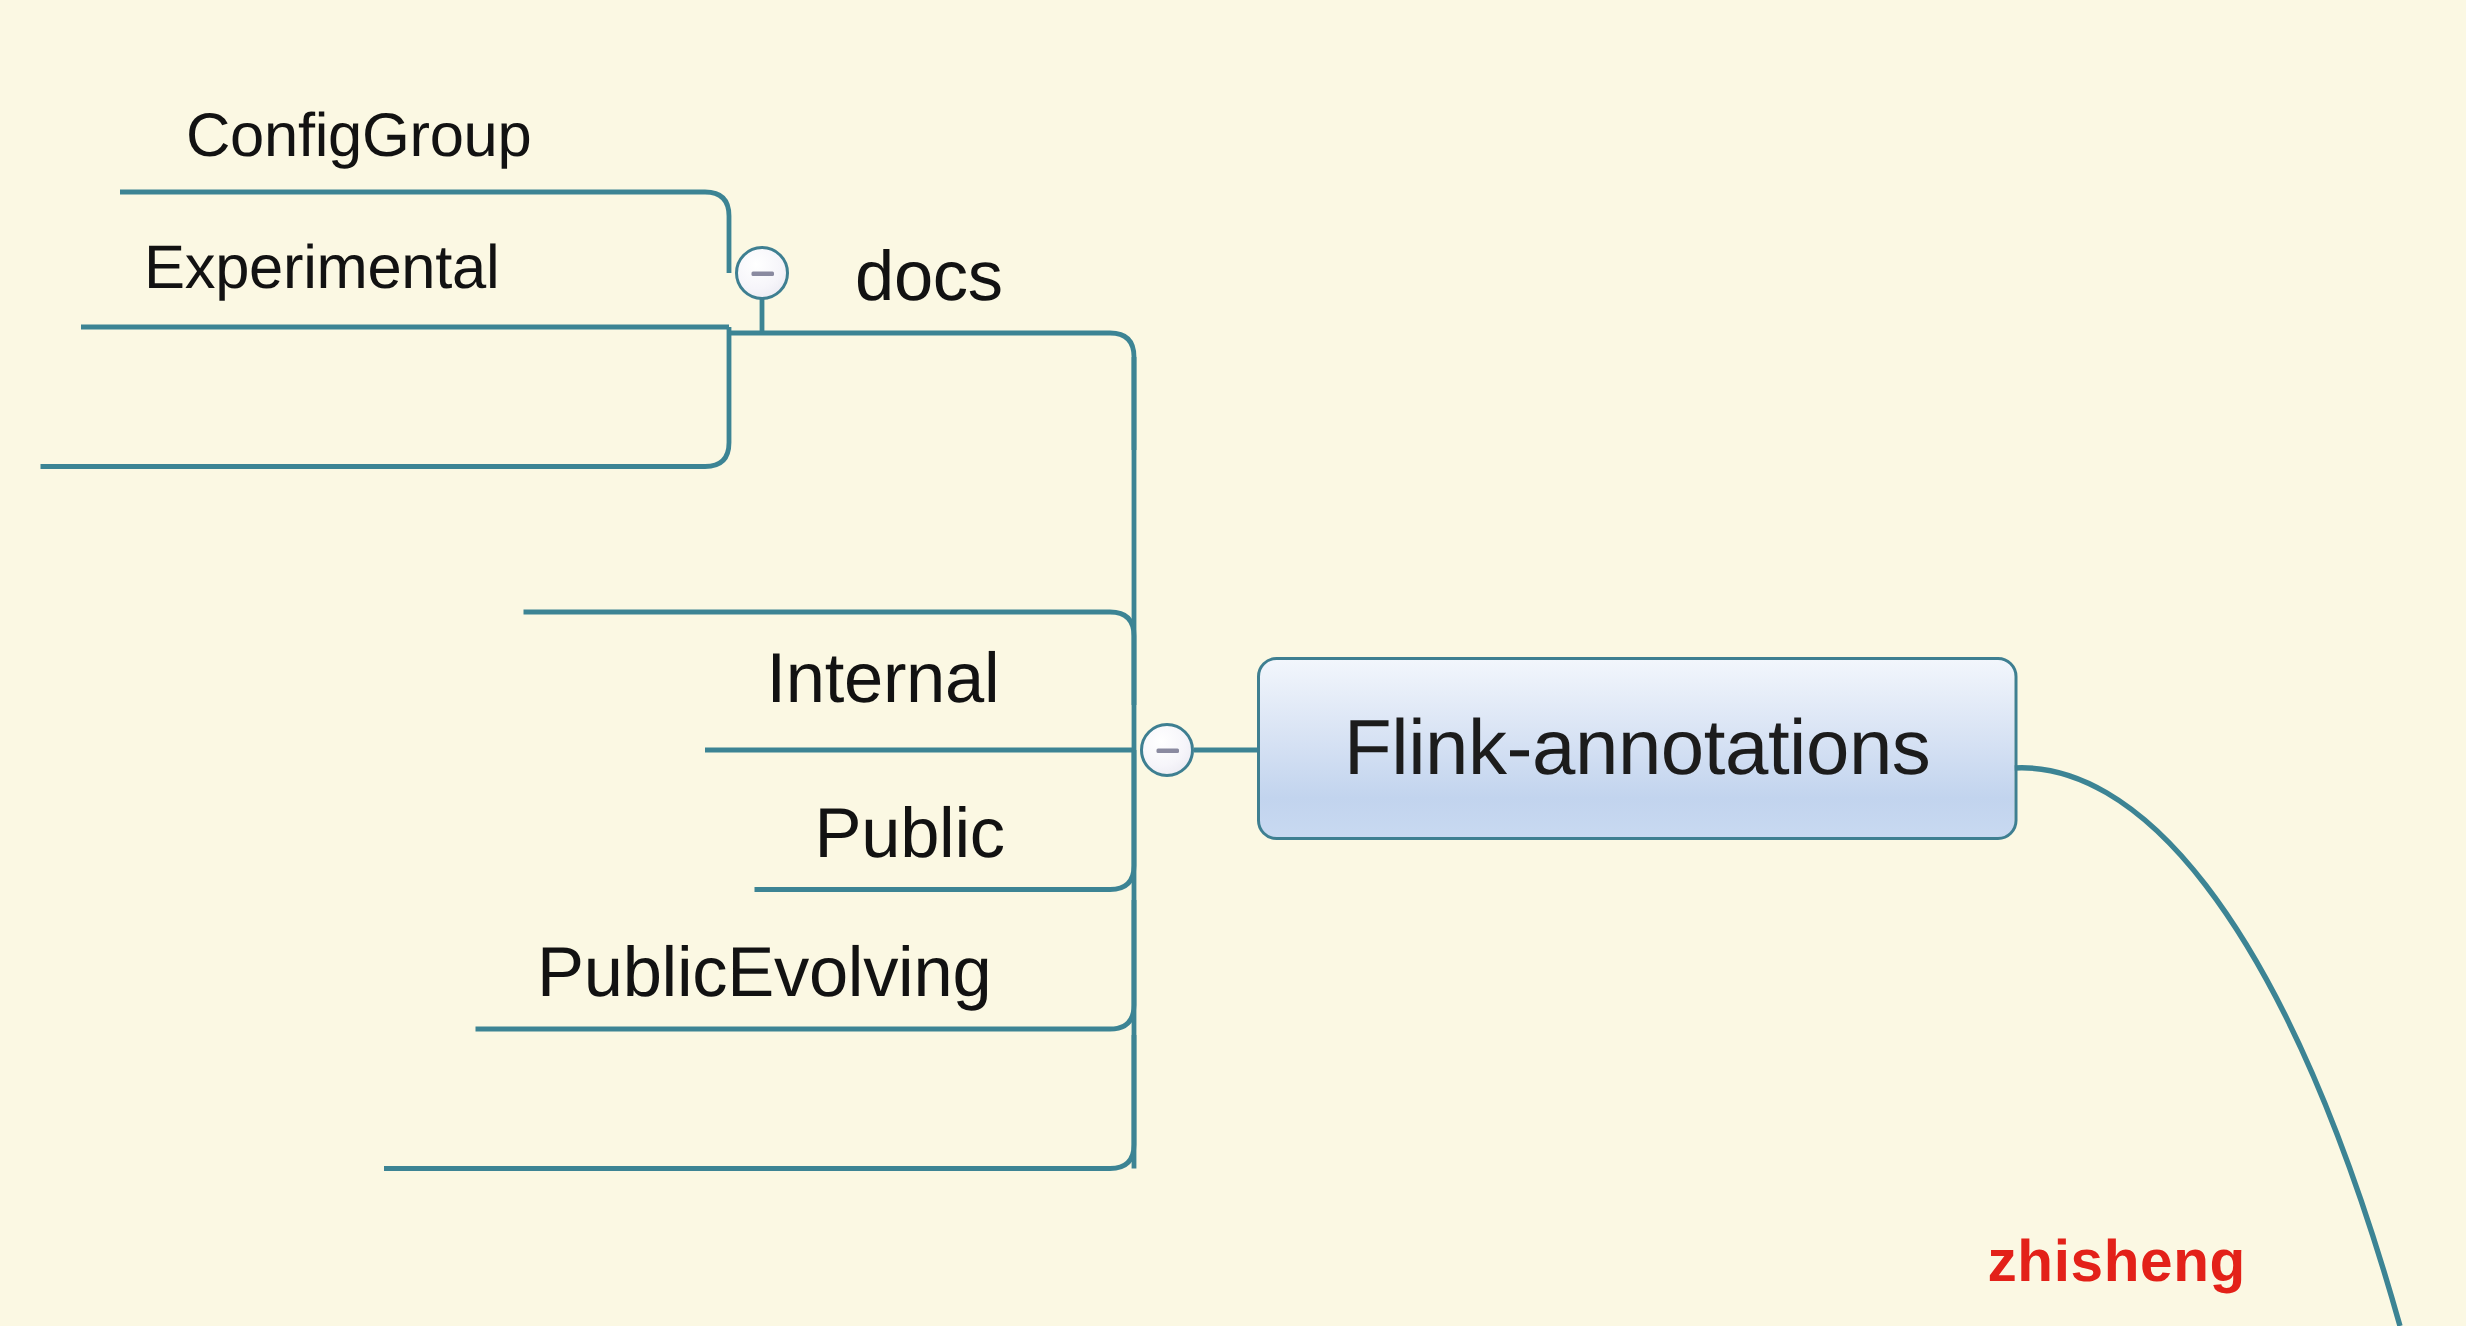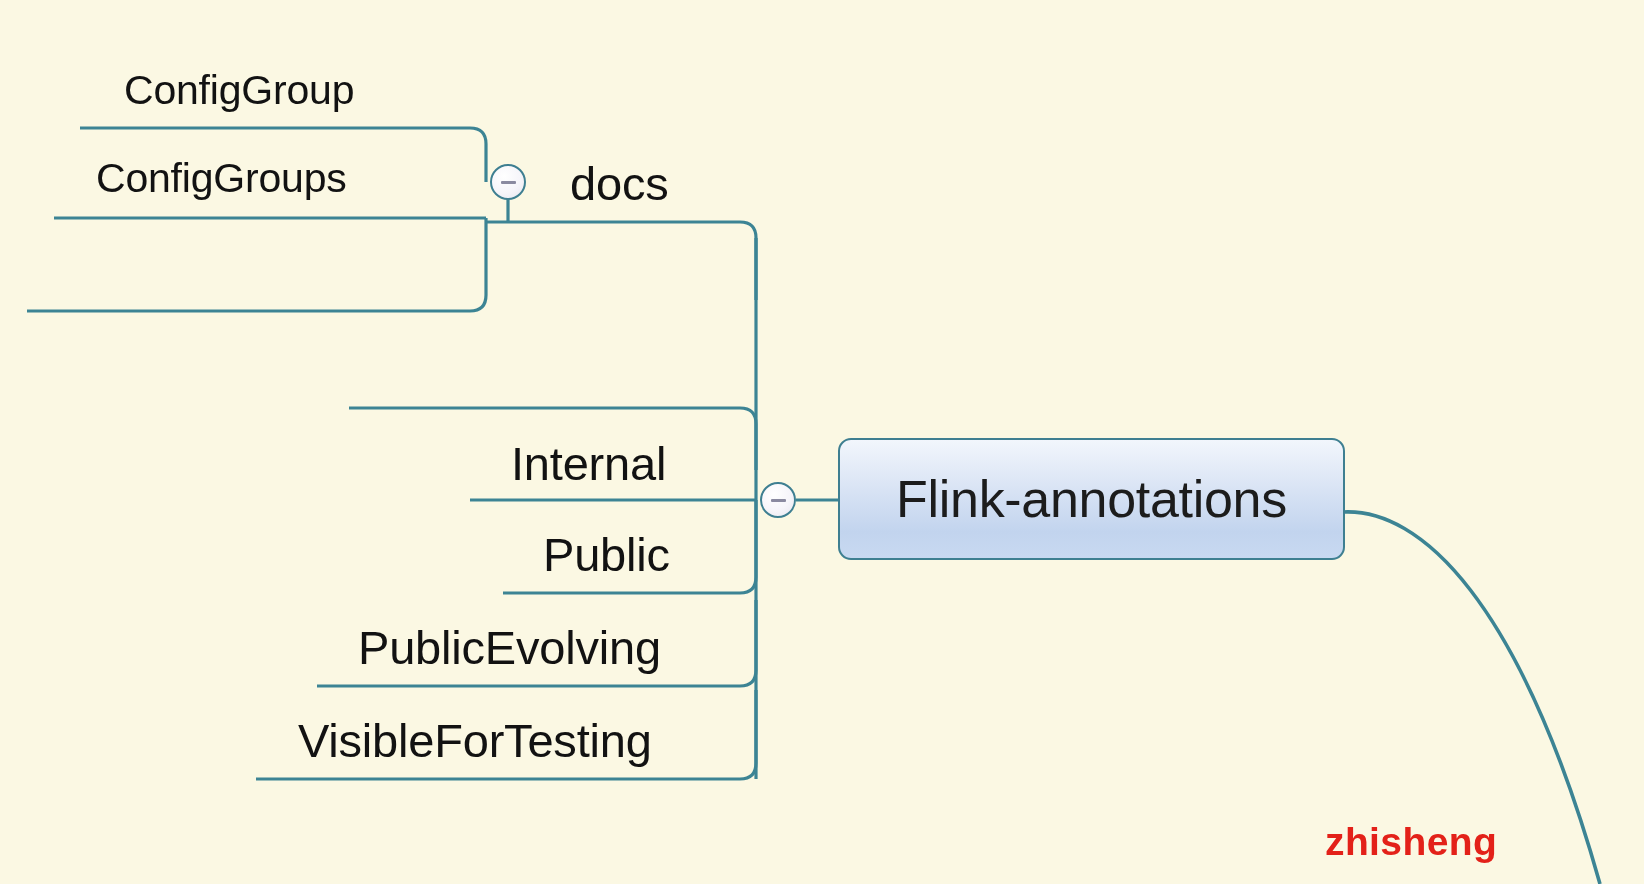--- a/index.html
+++ b/index.html
@@ -111,33 +111,32 @@
       <path d="M 756 500 L 756 779" stroke-width="3.2"></path>
 
       <path d="M 796 500 L 838 500" stroke-width="3.2"></path>
 
       <path d="M 1343 512 C 1420 508 1520 600 1600 884" stroke-width="3.6"></path>
     </g>
   </svg>
 
   <div class="node-label leaf-label" style="left:124px; top:70px;">ConfigGroup</div>
 
-  <div class="node-label leaf-label" style="left:96px; top:158px;">ConfigGroups</div>
+  <div class="node-label leaf-label" style="left:96px; top:158px;">Experimental</div>
 
 
   <div class="node-label branch-label" style="left:570px; top:160px;">docs</div>
 
 
-  <div class="node-label branch-label" style="left:511px; top:440px;">Internal</div>
+  <div class="node-label branch-label" style="left:511px; top:428px;">Internal</div>
 
   <div class="node-label branch-label" style="left:543px; top:531px;">Public</div>
 
   <div class="node-label branch-label" style="left:358px; top:624px;text-align:right;">PublicEvolving</div>
 
-  <div class="node-label branch-label" style="left:298px; top:717px;">VisibleForTesting</div>
 
   <div class="collapse-toggle" style="left:490px; top:164px; width:36px; height:36px;">
     <span class="minus" style="width:15px; height:3px;"></span>
   </div>
 
   <div class="collapse-toggle" style="left:760px; top:482px; width:36px; height:36px;">
     <span class="minus" style="width:15px; height:3px;"></span>
   </div>
 
   <div class="root-node" style="left:838px; top:438px; width:507px; height:122px;">

